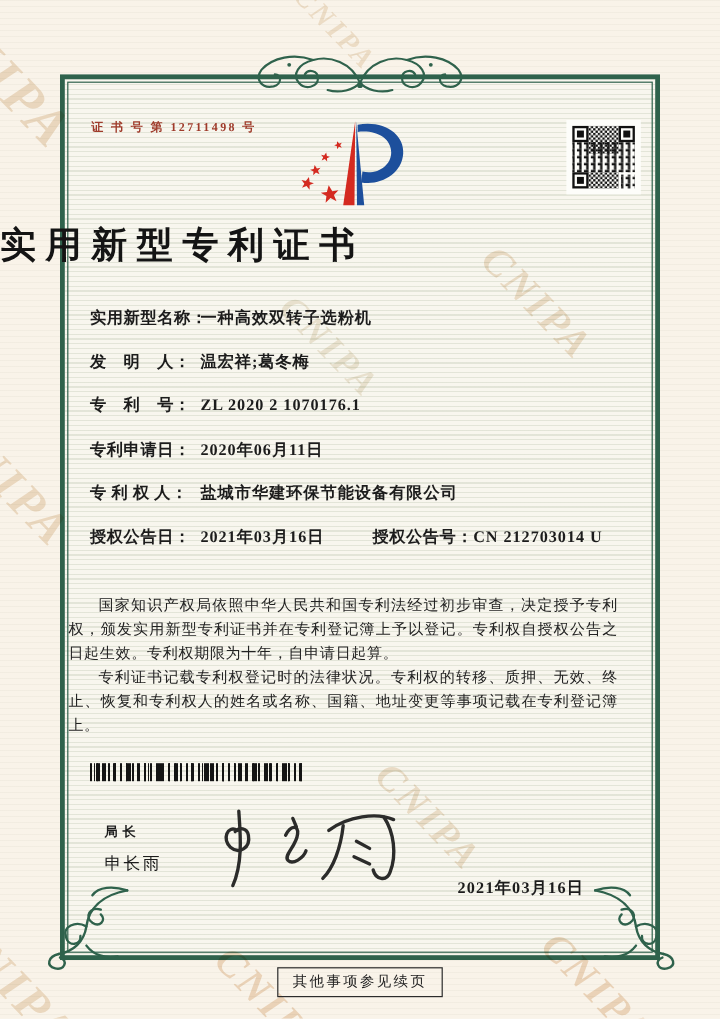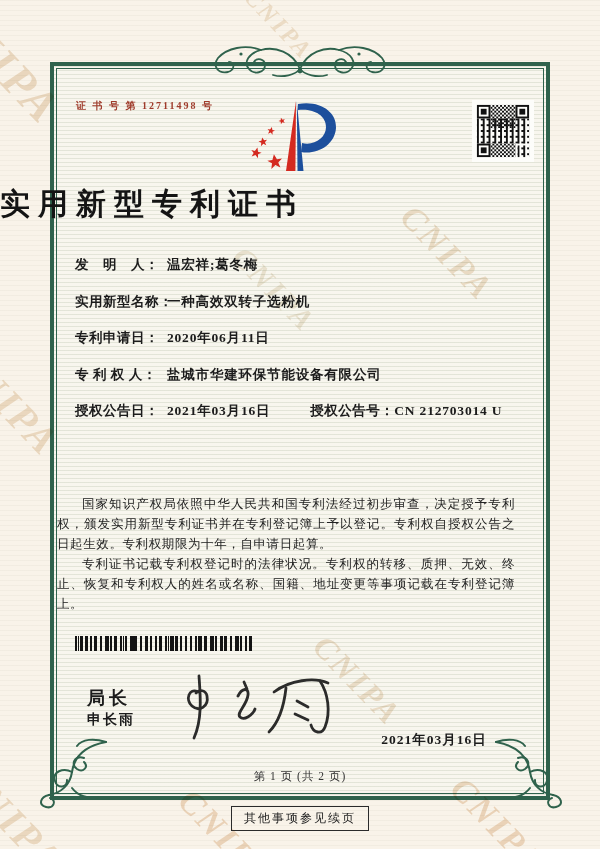--- a/index.html
+++ b/index.html
@@ -67,24 +67,24 @@
     font-size:12.5px; line-height:20px; color:#222; text-align:justify;
   }
   .paras p{ text-indent:2em; letter-spacing:0.6px; }
   .barcode{
     position:absolute; left:75px; top:636px; width:178px; height:15px;
     background:
       repeating-linear-gradient(90deg, #141414 0 2px, transparent 2px 5px),
       repeating-linear-gradient(90deg, transparent 0 3px, #141414 3px 4px, transparent 4px 9px),
       repeating-linear-gradient(90deg, transparent 0 6px, #141414 6px 8px, transparent 8px 13px);
   }
-  .signer-title{ position:absolute; left:87px; top:686px; font-size:18px;
+  .signer-title{ position:absolute; left:87px; top:686px; font-size:11px;
       font-weight:600; letter-spacing:4px; color:#1c1c1c; }
   .signer-name{ position:absolute; left:87px; top:711px; font-size:14px;
-      font-weight:700; letter-spacing:2px; color:#1c1c1c;text-align:right; }
+      font-weight:400; letter-spacing:2px; color:#1c1c1c;text-align:right; }
   .signature{ position:absolute; left:168px; top:668px; }
   .issue-date{ position:absolute; left:368px; top:731px; width:132px; text-align:center;
       font-size:13.5px; font-weight:600; letter-spacing:1px; color:#1c1c1c; }
   .page-indicator{ position:absolute; left:0; top:769px; width:100%; text-align:center;
       font-size:11.5px; color:#333; letter-spacing:1px; }
   .footer-note{
     position:absolute; z-index:5; left:0; top:806px; width:100%; text-align:center;
   }
   .footer-note span{
     display:inline-block; border:1px solid #2b2b2b; padding:3px 12px;
@@ -193,26 +193,30 @@
         <rect x="3" y="3" width="3" height="3"></rect>
         <rect x="23" y="3" width="3" height="3"></rect>
         <rect x="3" y="23" width="3" height="3"></rect>
       </g>
     </svg>
 
     <h1 class="title">实用新型专利证书</h1>
 
     <div class="fields">
       <div class="row">
+        <span class="flabel">实用新型名称：</span>
+        <span class="fvalue">一种高效双转子选粉机</span>
+      </div>
+      <div class="row">
         <span class="flabel">发　明　人：</span>
         <span class="fvalue">温宏祥;葛冬梅</span>
       </div>
       <div class="row">
-        <span class="flabel">实用新型名称：</span>
-        <span class="fvalue">一种高效双转子选粉机</span>
+        <span class="flabel">专　利　号：</span>
+        <span class="fvalue">ZL 2020 2 1070176.1</span>
       </div>
       <div class="row">
         <span class="flabel">专利申请日：</span>
         <span class="fvalue">2020年06月11日</span>
       </div>
       <div class="row">
         <span class="flabel">专 利 权 人：</span>
         <span class="fvalue">盐城市华建环保节能设备有限公司</span>
       </div>
       <div class="row grant">
@@ -242,20 +246,19 @@
         <path d="M106,24 C122,12 146,9 160,15"></path>
         <path d="M118,20 C116,38 110,55 101,64"></path>
         <path d="M152,13 C160,25 163,44 157,59 C154,67 145,65 143,57"></path>
         <path d="M129,33 l11,6"></path>
         <path d="M127,46 l13,6"></path>
       </g>
     </svg>
 
     <div class="issue-date">2021年03月16日</div>
 
-    <div class="page-indicator">第 1 页 (共 2 页)</div>
   </div>
 
   <div class="footer-note">
     <span>其他事项参见续页</span>
   </div>
 
 </div>
 
 </body></html>

